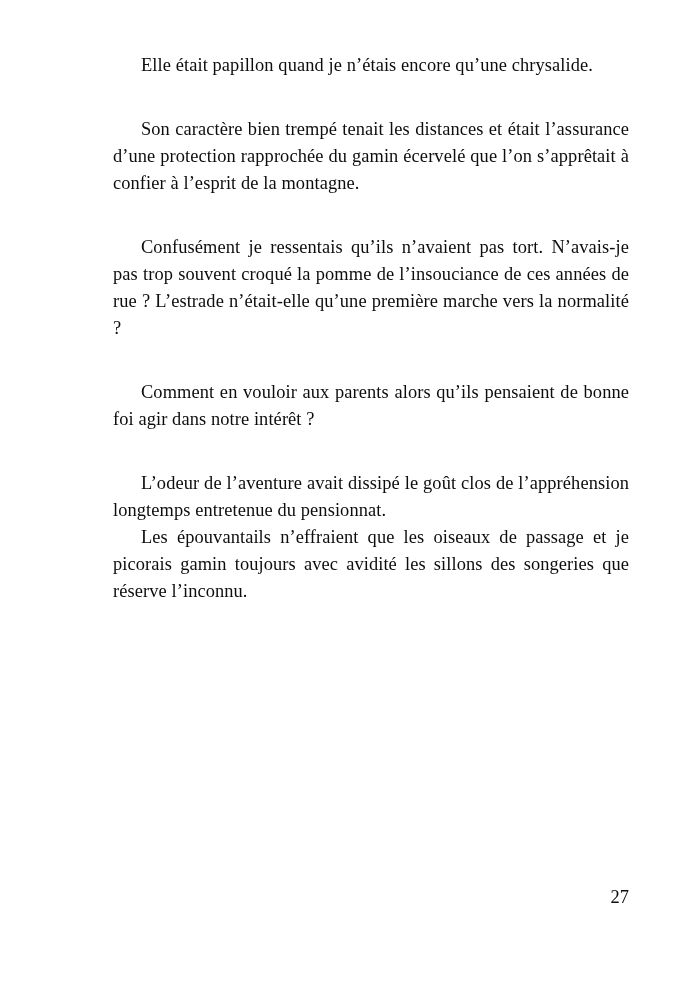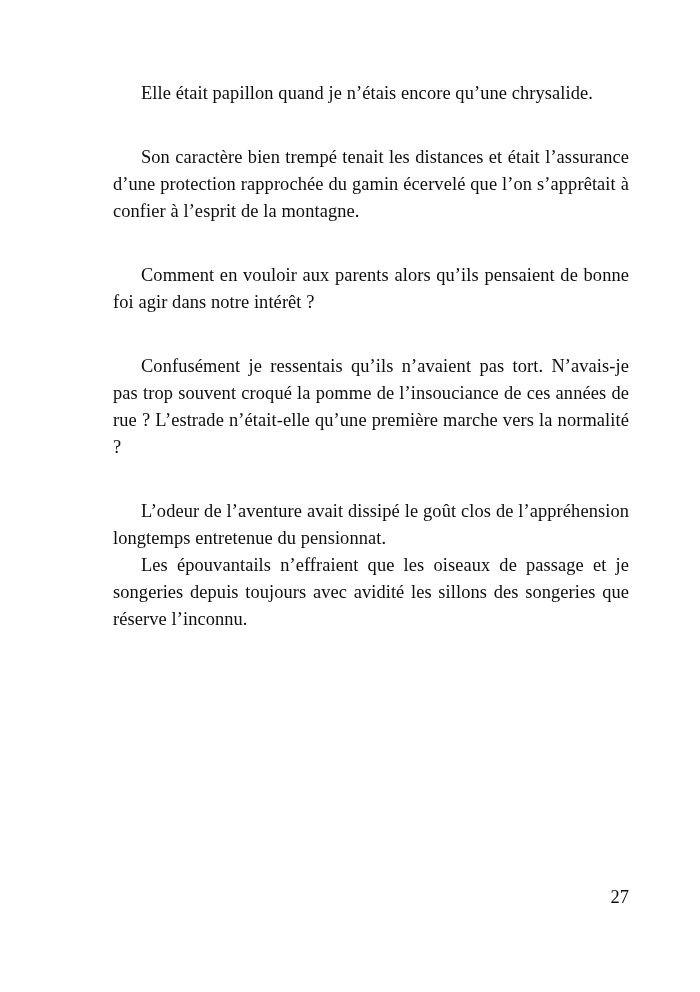--- a/index.html
+++ b/index.html
@@ -14,21 +14,21 @@
   }
   .book-page {
     position: absolute;
     inset: 0;
     background: #ffffff;
   }
   .text-block {
     position: absolute;
     left: 113px;
     right: 71px;
-    top: 80px;
+    top: 52px;
     font-size: 18.4px;
     line-height: 27px;
     text-align: justify;
     letter-spacing: 0.1px;
   }
   .text-block p {
     margin: 0;
     text-indent: 28px;
   }
   .text-block p.gap {
@@ -42,19 +42,19 @@
     line-height: 27px;
   }
 </style>
 </head>
 <body>
 
 <div class="book-page">
   <div class="text-block">
     <p>Elle était papillon quand je n’étais encore qu’une chrysalide.</p>
     <p class="gap">Son caractère bien trempé tenait les distances et était l’assurance d’une protection rapprochée du gamin écervelé que l’on s’apprêtait à confier à l’esprit de la montagne.</p>
+    <p class="gap">Confusément je ressentais qu’ils n’avaient pas tort. N’avais-je pas trop souvent croqué la pomme de l’insouciance de ces années de rue ? L’estrade n’était-elle qu’une première marche vers la normalité ?</p>
     <p class="gap">Comment en vouloir aux parents alors qu’ils pensaient de bonne foi agir dans notre intérêt ?</p>
-    <p class="gap">Confusément je ressentais qu’ils n’avaient pas tort. N’avais-je pas trop souvent croqué la pomme de l’insouciance de ces années de rue ? L’estrade n’était-elle qu’une première marche vers la normalité ?</p>
     <p class="gap">L’odeur de l’aventure avait dissipé le goût clos de l’appréhension longtemps entretenue du pensionnat.</p>
-    <p>Les épouvantails n’effraient que les oiseaux de passage et je songeries depuis toujours avec avidité les sillons des songeries que réserve l’inconnu.</p>
+    <p>Les épouvantails n’effraient que les oiseaux de passage et je picorais gamin toujours avec avidité les sillons des songeries que réserve l’inconnu.</p>
   </div>
   <div class="page-number">27</div>
 </div>
 
 </body></html>

